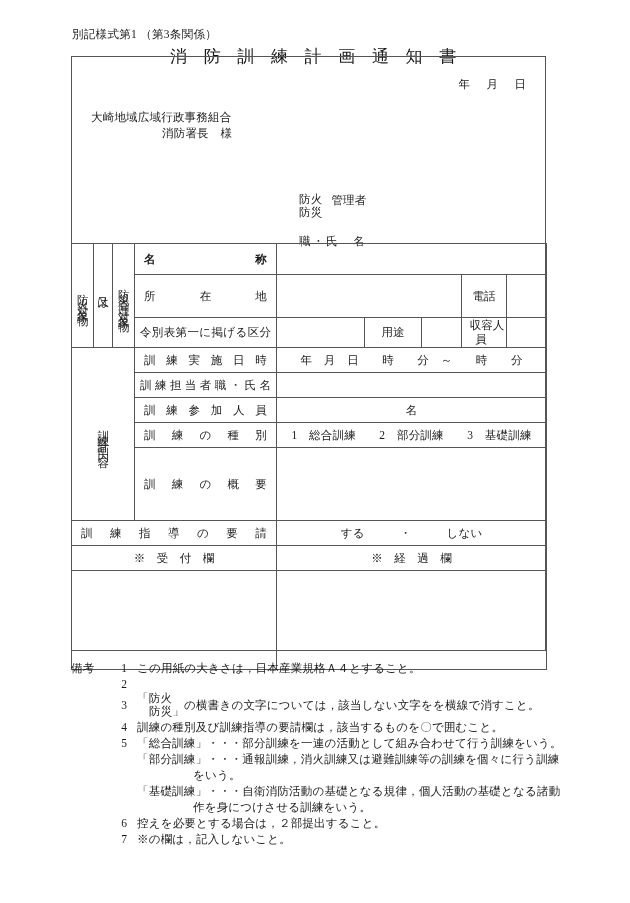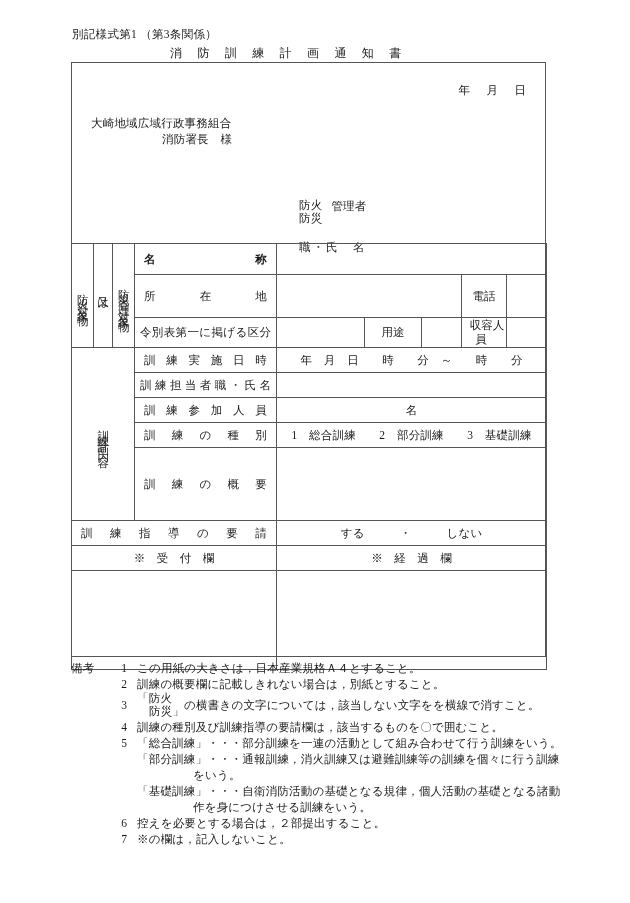--- a/index.html
+++ b/index.html
@@ -29,30 +29,30 @@
     left: 72px;
     top: 27px;
     font-size: 11.5px;
     letter-spacing: 0.3px;
     white-space: pre;
   }
   .doc-title {
     position: absolute;
     left: 170px;
     top: 45px;
-    font-size: 12px;
+    font-size: 17px;
     letter-spacing: 6.2px;
     white-space: pre;
   }
 
   
   .outer-box {
     position: absolute;
     left: 71px;
-    top: 62px;
+    top: 56px;
     width: 475px;
     height: 595px;
     border: 1px solid #555;
     box-sizing: border-box;
     padding-left: 16px;
   }
 
   
   .preamble {
     position: absolute;
@@ -387,21 +387,20 @@
 
     <div class="rm-row">
       <span class="rm-head">備考</span>
       <span class="rm-num">1</span>
       <span class="rm-txt">この用紙の大きさは，日本産業規格Ａ４とすること。</span>
     </div>
 
     <div class="rm-row">
       <span class="rm-head"></span>
       <span class="rm-num">2</span>
-      <span class="rm-txt">訓練の概要欄に記載しきれない場合は，別紙とすること。</span>
     </div>
 
     <div class="rm-row note3">
       <span class="rm-head"></span>
       <span class="rm-num">3</span>
       <span class="note3-stack">
         <span class="hi">「防火</span>
         <span class="lo">防災」</span>
       </span>
       <span class="rm-txt">の横書きの文字については，該当しない文字をを横線で消すこと。</span>

